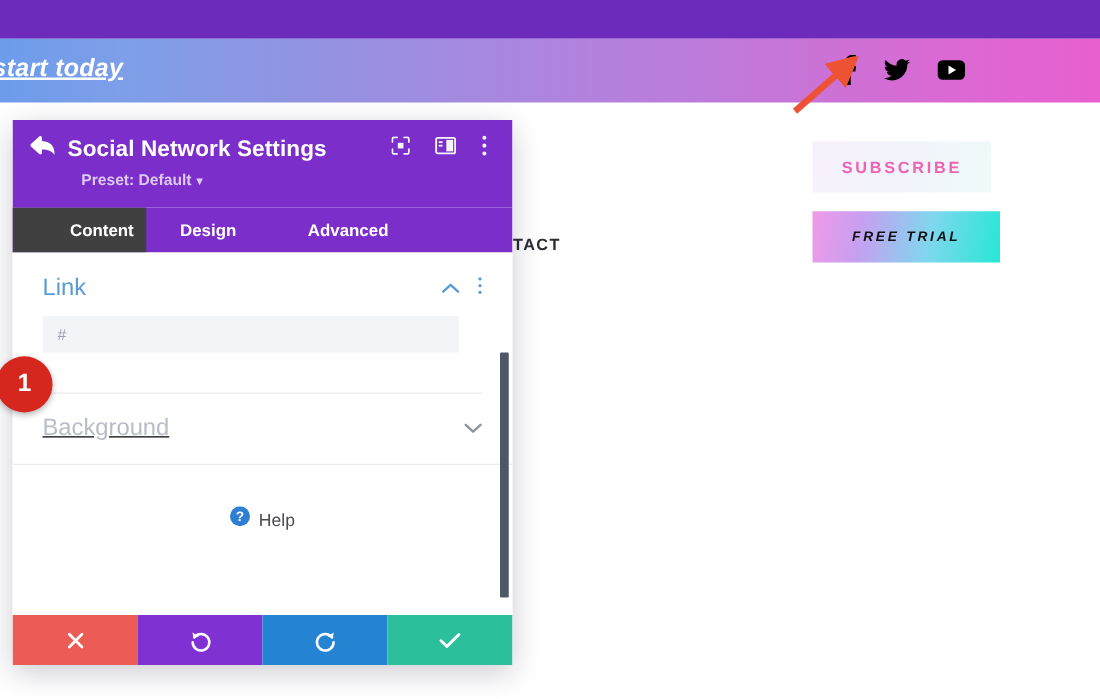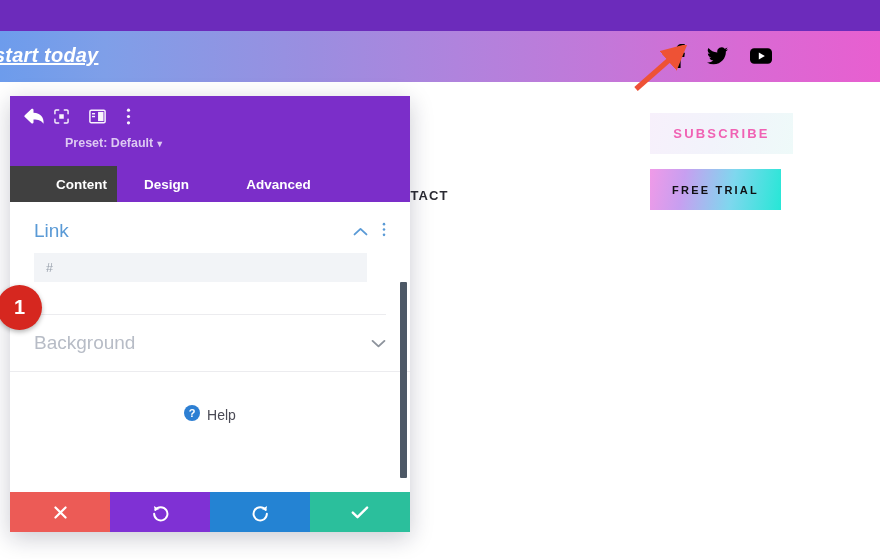--- a/index.html
+++ b/index.html
@@ -39,25 +39,25 @@
   }
 
   .btn-subscribe {
     position: absolute; left: 650px; top: 113px; width: 143px; height: 41px;
     background: linear-gradient(105deg, #f7f0fb 0%, #f2f3fb 45%, #eefaf9 100%);
     display: flex; align-items: center; justify-content: center;
     font-size: 13px; font-weight: bold; letter-spacing: 2.2px;
     color: #f062b4; white-space: nowrap;
   }
   .btn-freetrial {
-    position: absolute; left: 650px; top: 169px; width: 131px; height: 41px;
+    position: absolute; left: 650px; top: 169px; width: 150px; height: 41px;
     background: linear-gradient(100deg, #f09ae8 0%, #c79ff0 26%, #7fd7ee 62%, #26e7d6 100%);
     display: flex; align-items: center; justify-content: center;
     font-size: 11px; font-weight: bold; letter-spacing: 2.2px;
-    color: #101014; white-space: nowrap;
+    color: #101014; white-space: nowrap; font-style: italic;
   }
 
   
   .arrow-anno { position: absolute; left: 620px; top: 45px; pointer-events: none; }
 
   
   .modal {
     position: absolute; left: 10px; top: 96px; width: 400px; height: 436px;
     background: #ffffff;
     box-shadow: 0 6px 22px rgba(20,20,50,0.22);
@@ -107,21 +107,21 @@
     margin-top: 11px; height: 29px; width: 333px;
     background: #f2f4f7; border: none; outline: none;
     padding: 0 12px; font-size: 12.5px; color: #6b7280;
     font-family: "Liberation Sans", sans-serif;
   }
   .text-input::placeholder { color: #9aa2ad; }
 
   .divider { margin-top: 32px; height: 1px; background: #ececef; }
 
   .section-bg {
-    padding: 0 24px; height: 56px; display: flex; align-items: center;
+    padding: 0 24px; height: 56px; display: flex; align-items: center; text-decoration: underline;
   }
   .sec-title-bg {
     color: #b7bcc6; font-size: 19px; flex: 1 1 auto; white-space: nowrap;
   }
   .divider2 { height: 1px; background: #ececef; }
 
   .help-row {
     margin-top: 33px; display: flex; align-items: center; justify-content: center; gap: 7px;
   }
   .help-label { font-size: 14px; color: #4a4a55; }
@@ -195,20 +195,21 @@
 
   <div class="modal">
 
     <div class="modal-header">
       <div class="mh-row">
         <span class="back-arrow">
           <svg width="20" height="17" viewBox="0 0 20 17" aria-hidden="true">
             <path fill="#ffffff" d="M7.4 1.1 0.8 7.2c-0.55 0.5-0.55 1.4 0 1.9l6.6 6.1c0.8 0.75 2.1 0.18 2.1-0.95v-2.7c5 0.1 7.9 1.1 10.1 4.2 0.3-6.7-2.8-10.5-10.1-11.0V2.05C9.5 0.92 8.2 0.35 7.4 1.1z"></path>
           </svg>
         </span>
+        <span class="modal-title">Social Network Settings</span>
         <span class="mh-icons">
           <span class="mh-ic">
             <svg width="15" height="15" viewBox="0 0 16 16" aria-hidden="true">
               <path d="M1 5V2.2C1 1.5 1.5 1 2.2 1H5M11 1h2.8C14.5 1 15 1.5 15 2.2V5M15 11v2.8c0 0.7-0.5 1.2-1.2 1.2H11M5 15H2.2C1.5 15 1 14.5 1 13.8V11" stroke="#ffffff" stroke-width="1.5" fill="none" stroke-linecap="round"></path>
               <rect x="5.6" y="5.6" width="4.8" height="4.8" fill="#ffffff"></rect>
             </svg>
           </span>
           <span class="mh-ic">
             <svg width="17" height="15" viewBox="0 0 18 16" aria-hidden="true">
               <rect x="0.9" y="1.4" width="16.2" height="13.2" rx="1.4" stroke="#ffffff" stroke-width="1.6" fill="none"></rect>

